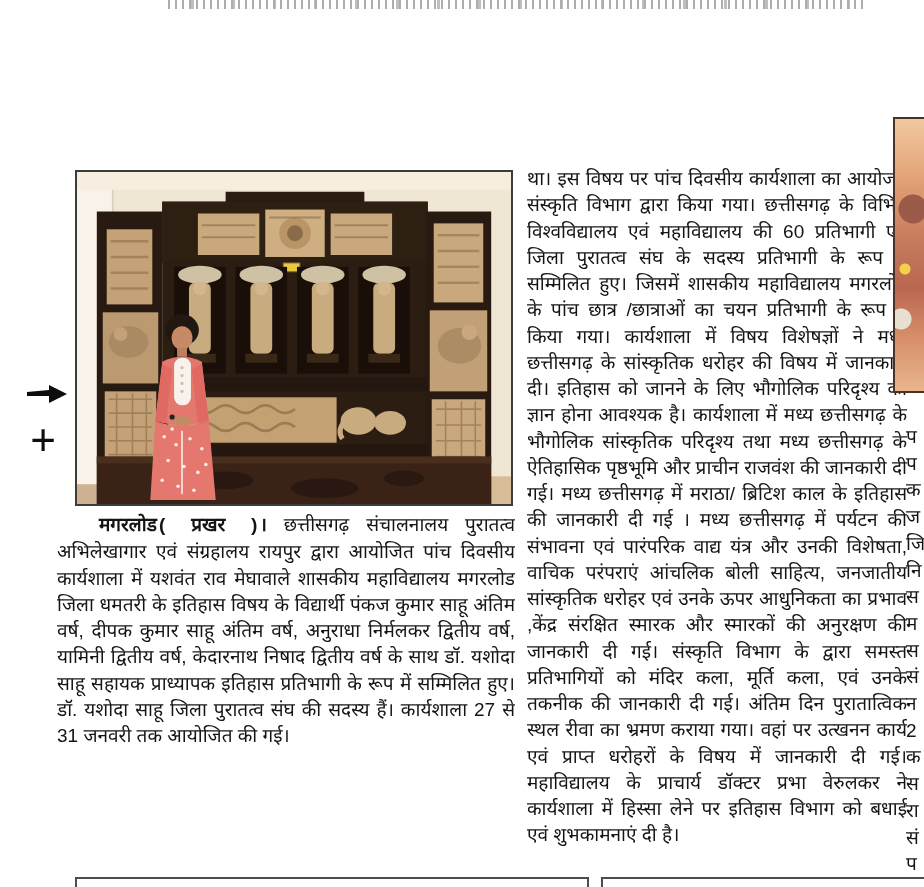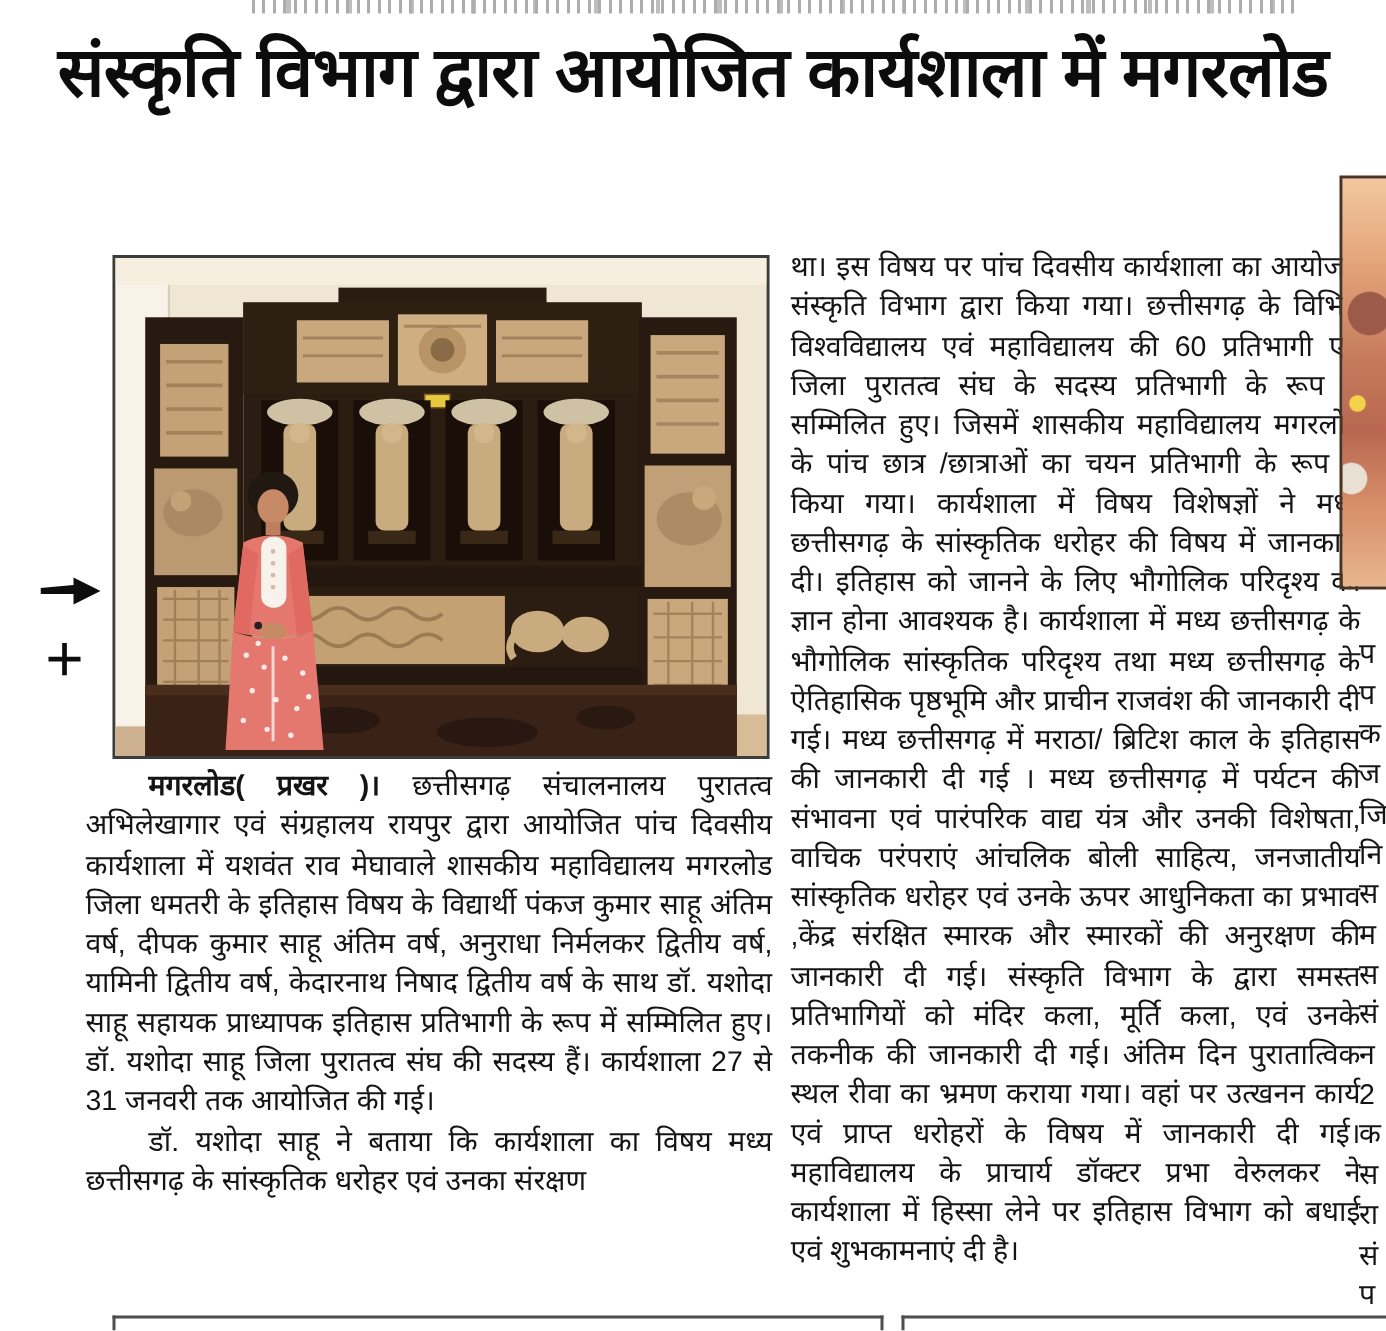--- a/index.html
+++ b/index.html
@@ -27,21 +27,21 @@
     border:2px solid #3c3c3c;box-sizing:border-box;background:#efe7d4;
   }
   .photo-frame svg{display:block;width:100%;height:100%;}
   .left-col{
     position:absolute;left:57px;top:512px;width:458px;height:348px;
     font-size:19px;line-height:26.3px;text-align:justify;overflow:hidden;
   }
   .left-col p{margin:0;}
   .left-col .p1{text-indent:42px;}
   .left-col .p2{text-indent:42px;}
-  .dateline{font-weight:700;}
+  .dateline{font-weight:700;font-family:Liberation Mono, monospace;}
   .right-col{
     position:absolute;left:527px;top:166px;width:380px;height:714px;
     font-size:19px;line-height:26.25px;text-align:justify;overflow:hidden;
   }
   .right-col p{margin:0;}
   
   .right-photo{
     position:absolute;left:893px;top:117px;width:40px;height:276px;
     border:2px solid #4a3322;box-sizing:border-box;
     background:
@@ -64,21 +64,20 @@
   .bottom-box{position:absolute;top:877px;height:10px;border:2px solid #4d4d4d;border-bottom:none;box-sizing:border-box;background:#fff;}
   .bottom-box.left{left:75px;width:514px;}
   .bottom-box.right{left:601px;width:330px;}
 </style>
 </head>
 <body>
 
 <div class="top-remnant"></div>
 
 <div class="headline">
-  <div>संस्कृति विभाग द्वारा आयोजित कार्यशाला में मगरलोड</div>
 </div>
 
 <div class="photo-frame">
   <svg viewBox="0 0 438 336" preserveAspectRatio="none">
 
     <rect x="0" y="0" width="438" height="336" fill="#efe7d4"></rect>
     <rect x="0" y="0" width="36" height="336" fill="#f8f2e8"></rect>
     <line x1="36" y1="0" x2="36" y2="336" stroke="#d8cdb8" stroke-width="1.5"></line>
     <rect x="0" y="0" width="438" height="18" fill="#f6efdf"></rect>
     <rect x="0" y="316" width="64" height="20" fill="#cdb190"></rect>
@@ -190,21 +189,20 @@
           <circle cx="130" cy="296" r="1.8"></circle>
           <circle cx="96" cy="260" r="1.8"></circle>
       </g>
       <path d="M106,262 v64" stroke="#ffffff" stroke-width="2" opacity=".7"></path>
     </g>
   </svg>
 </div>
 
 <div class="left-col">
   <p class="p1"><b class="dateline">मगरलोड( प्रखर )।</b> <span>छत्तीसगढ़ संचालनालय पुरातत्व अभिलेखागार एवं संग्रहालय रायपुर द्वारा आयोजित पांच दिवसीय कार्यशाला में यशवंत राव मेघावाले शासकीय महाविद्यालय मगरलोड जिला धमतरी के इतिहास विषय के विद्यार्थी पंकज कुमार साहू अंतिम वर्ष, दीपक कुमार साहू अंतिम वर्ष, अनुराधा निर्मलकर द्वितीय वर्ष, यामिनी द्वितीय वर्ष, केदारनाथ निषाद द्वितीय वर्ष के साथ डॉ. यशोदा साहू सहायक प्राध्यापक इतिहास प्रतिभागी के रूप में सम्मिलित हुए। डॉ. यशोदा साहू जिला पुरातत्व संघ की सदस्य हैं। कार्यशाला 27 से 31 जनवरी तक आयोजित की गई।</span></p>
-  <p class="p2">डॉ. यशोदा साहू ने बताया कि कार्यशाला का विषय मध्य छत्तीसगढ़ के सांस्कृतिक धरोहर एवं उनका संरक्षण</p>
 </div>
 
 <div class="right-col">
   <p>था। इस विषय पर पांच दिवसीय कार्यशाला का आयोजन संस्कृति विभाग द्वारा किया गया। छत्तीसगढ़ के विभिन्न विश्वविद्यालय एवं महाविद्यालय की 60 प्रतिभागी एवं जिला पुरातत्व संघ के सदस्य प्रतिभागी के रूप में सम्मिलित हुए। जिसमें शासकीय महाविद्यालय मगरलोड के पांच छात्र /छात्राओं का चयन प्रतिभागी के रूप में किया गया। कार्यशाला में विषय विशेषज्ञों ने मध्य छत्तीसगढ़ के सांस्कृतिक धरोहर की विषय में जानकारी दी। इतिहास को जानने के लिए भौगोलिक परिदृश्य का ज्ञान होना आवश्यक है। कार्यशाला में मध्य छत्तीसगढ़ के भौगोलिक सांस्कृतिक परिदृश्य तथा मध्य छत्तीसगढ़ के ऐतिहासिक पृष्ठभूमि और प्राचीन राजवंश की जानकारी दी गई। मध्य छत्तीसगढ़ में मराठा/ ब्रिटिश काल के इतिहास की जानकारी दी गई । मध्य छत्तीसगढ़ में पर्यटन की संभावना एवं पारंपरिक वाद्य यंत्र और उनकी विशेषता, वाचिक परंपराएं आंचलिक बोली साहित्य, जनजातीय सांस्कृतिक धरोहर एवं उनके ऊपर आधुनिकता का प्रभाव ,केंद्र संरक्षित स्मारक और स्मारकों की अनुरक्षण की जानकारी दी गई। संस्कृति विभाग के द्वारा समस्त प्रतिभागियों को मंदिर कला, मूर्ति कला, एवं उनके तकनीक की जानकारी दी गई। अंतिम दिन पुरातात्विक स्थल रीवा का भ्रमण कराया गया। वहां पर उत्खनन कार्य एवं प्राप्त धरोहरों के विषय में जानकारी दी गई। महाविद्यालय के प्राचार्य डॉक्टर प्रभा वेरुलकर ने कार्यशाला में हिस्सा लेने पर इतिहास विभाग को बधाई एवं शुभकामनाएं दी है।</p>
 </div>
 
 <div class="right-photo"></div>
 
 <div class="clip-col">
     <div>प</div>

